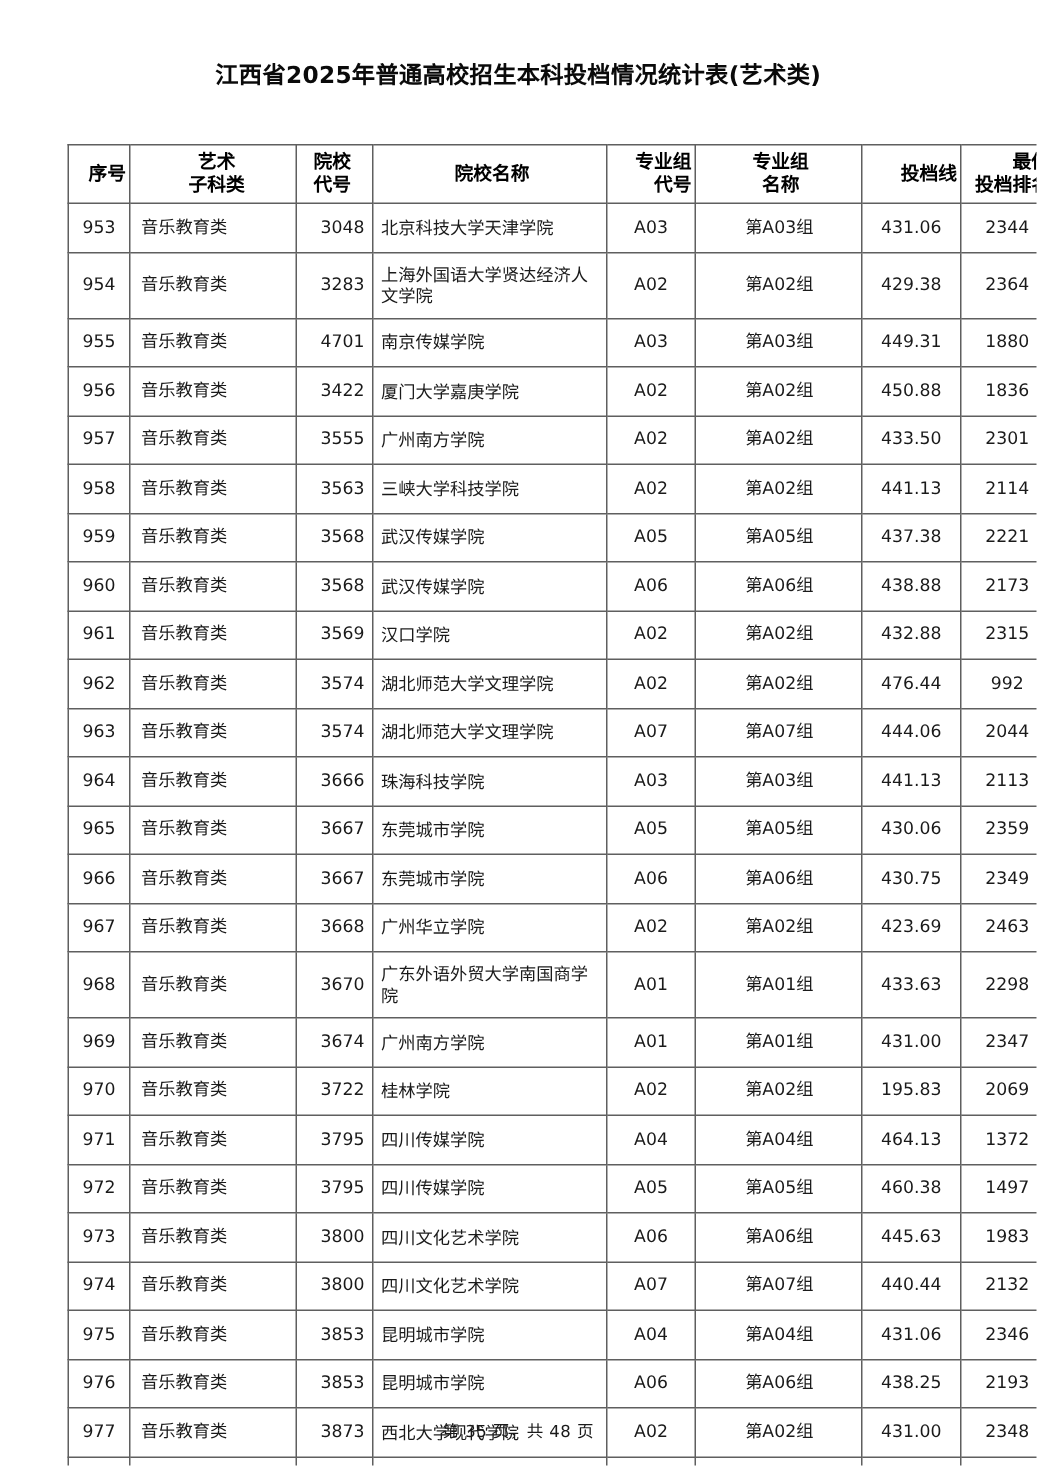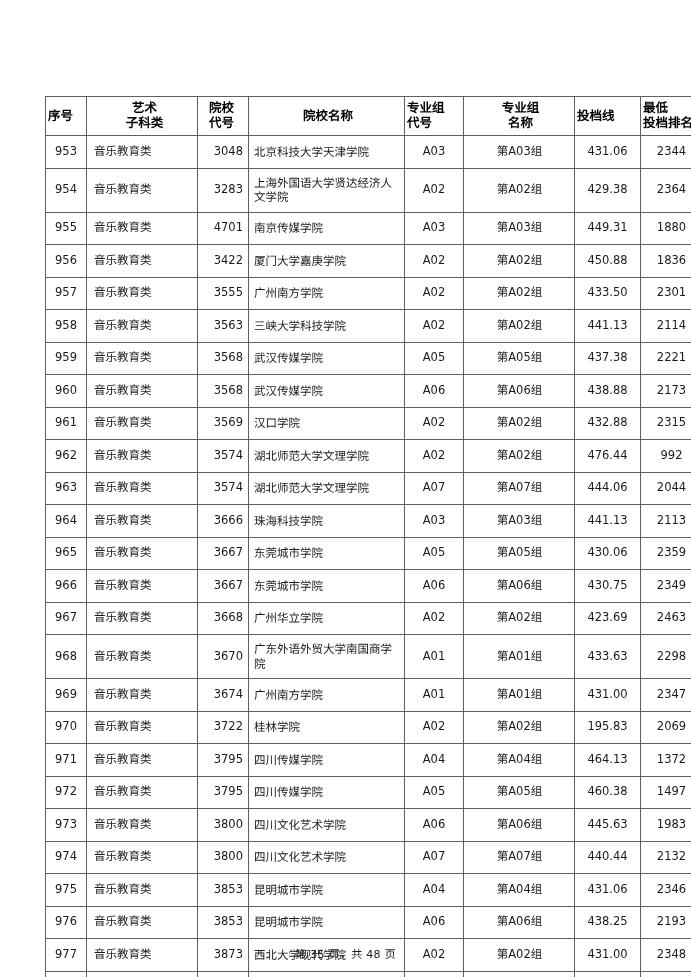--- a/index.html
+++ b/index.html
@@ -57,21 +57,21 @@
     border: 1px solid #5f5f5f;
     padding: 0;
     font-weight: normal;
     vertical-align: middle;
     font-size: 11.5px;
     line-height: 1.18;
     color: #1a1a1a;
   }
   table.report thead th {
     height: 36px;
-    text-align: left;
+    text-align: right;
     font-size: 12.5px;
     font-weight: bold;
     color: #000;
     padding: 1px 2px;
   }
   table.report thead th .hl {
     display: block;
   }
   table.report tbody td {
     height: 29.5px;
@@ -102,20 +102,21 @@
     font-size: 11px;
     color: #1a1a1a;
     letter-spacing: 0.3px;
   }
 </style>
 </head>
 <body>
 
 <div class="page">
 
+  <div class="doc-title">江西省2025年普通高校招生本科投档情况统计表(艺术类)</div>
 
 
   <table class="report">
     <thead>
       <tr>
         <th class="c-seq">序号</th>
         <th class="c-subject" style="text-align:center">
           <span class="hl">艺术</span>
           <span class="hl">子科类</span>
         </th>

